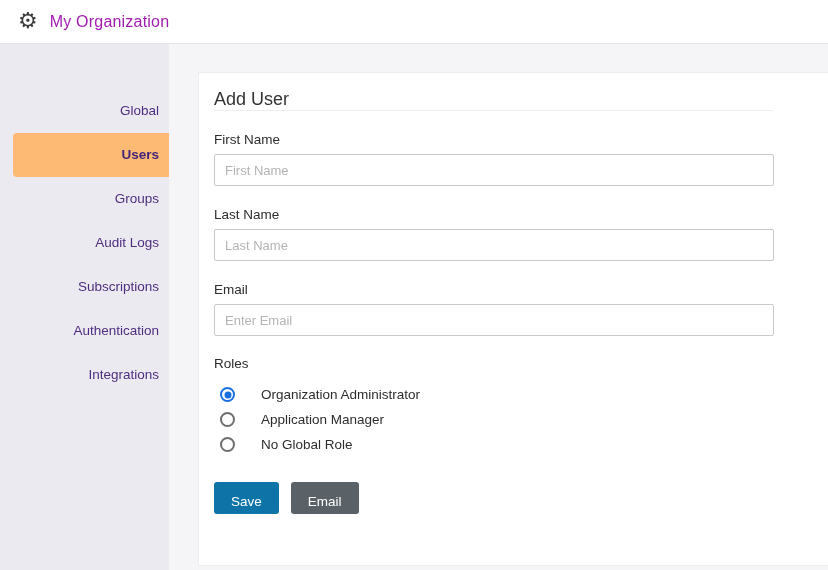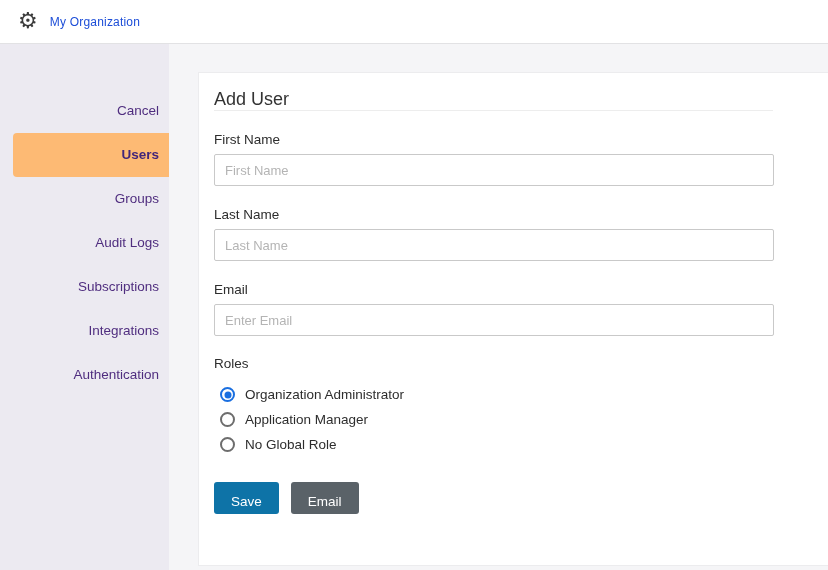--- a/index.html
+++ b/index.html
@@ -7,21 +7,21 @@
   body { font-family: "Liberation Sans", "DejaVu Sans", sans-serif; background: #f5f5f7; }
 
   .app { width: 828px; height: 570px; display: flex; flex-direction: column; }
 
   
   .topbar {
     height: 44px; background: #ffffff; border-bottom: 1px solid #e2e2e4;
     display: flex; align-items: center; padding-left: 18px; flex: 0 0 44px;
   }
   .gear { font-size: 22px; color: #3b3b3b; line-height: 1; margin-right: 12px; margin-top: -2px; }
-  .topbar-title { font-size: 12px; color: #1d4ed8; letter-spacing: .2px; }
+  .topbar-title { font-size: 16px; color: #a21caf; letter-spacing: .2px; }
 
   
   .body-wrap { flex: 1; display: flex; min-height: 0; }
 
   .sidebar {
     width: 169px; flex: 0 0 169px; background: #eceaf1; padding-top: 45px;
   }
   .side-item {
     height: 44px; line-height: 44px; text-align: right; padding-right: 10px;
     font-size: 13.5px; color: #4f2d7f; cursor: pointer;
@@ -43,21 +43,21 @@
   .field-label { font-size: 13.5px; color: #2d2d2d; margin-top: 21px; margin-bottom: 7px; }
   .text-input {
     width: 560px; height: 32px; border: 1px solid #c9c9c9; border-radius: 2px;
     font-size: 13px; padding: 0 10px; color: #333; font-family: "Liberation Sans", sans-serif;
     background: #fff; display: block; outline: none;
   }
   .text-input::placeholder { color: #b4b4b4; opacity: 1; }
 
   .roles-label { font-size: 13.5px; color: #2d2d2d; margin-top: 20px; margin-bottom: 16px; }
 
-  .radio-row { display: flex; align-items: flex-start; margin: 0 0 10px 6px; cursor: pointer; }
+  .radio-row { display: flex; align-items: flex-start; margin: 0 0 10px 6px; cursor: pointer; gap: 16px; }
   .radio-circle {
     width: 15px; height: 15px; border-radius: 50%; border: 2px solid #6d6d6d;
     display: inline-block; position: relative; background: #fff; flex: 0 0 15px;
   }
   .radio-circle.checked { border-color: #1a6fe0; }
   .radio-circle.checked::after {
     content: ""; position: absolute; width: 7px; height: 7px; border-radius: 50%;
     background: #1a6fe0; top: 50%; left: 50%; transform: translate(-50%, -50%);
   }
   .radio-label { font-size: 13.5px; color: #2d2d2d; margin-left: 10px; }
@@ -76,27 +76,27 @@
 <div class="app">
 
   <div class="topbar">
     <span class="gear">⚙</span>
     <span class="topbar-title">My Organization</span>
   </div>
 
   <div class="body-wrap">
 
     <div class="sidebar">
-      <div class="side-item">Cancel</div>
+      <div class="side-item">Global</div>
       <div class="side-item active">Users</div>
       <div class="side-item">Groups</div>
       <div class="side-item">Audit Logs</div>
       <div class="side-item">Subscriptions</div>
+      <div class="side-item">Authentication</div>
       <div class="side-item">Integrations</div>
-      <div class="side-item">Authentication</div>
     </div>
 
     <div class="main-area">
       <div class="card">
 
         <div class="card-title">Add User</div>
 
         <div class="field-label">First Name</div>
         <input class="text-input" type="text" placeholder="First Name" style="">
 

